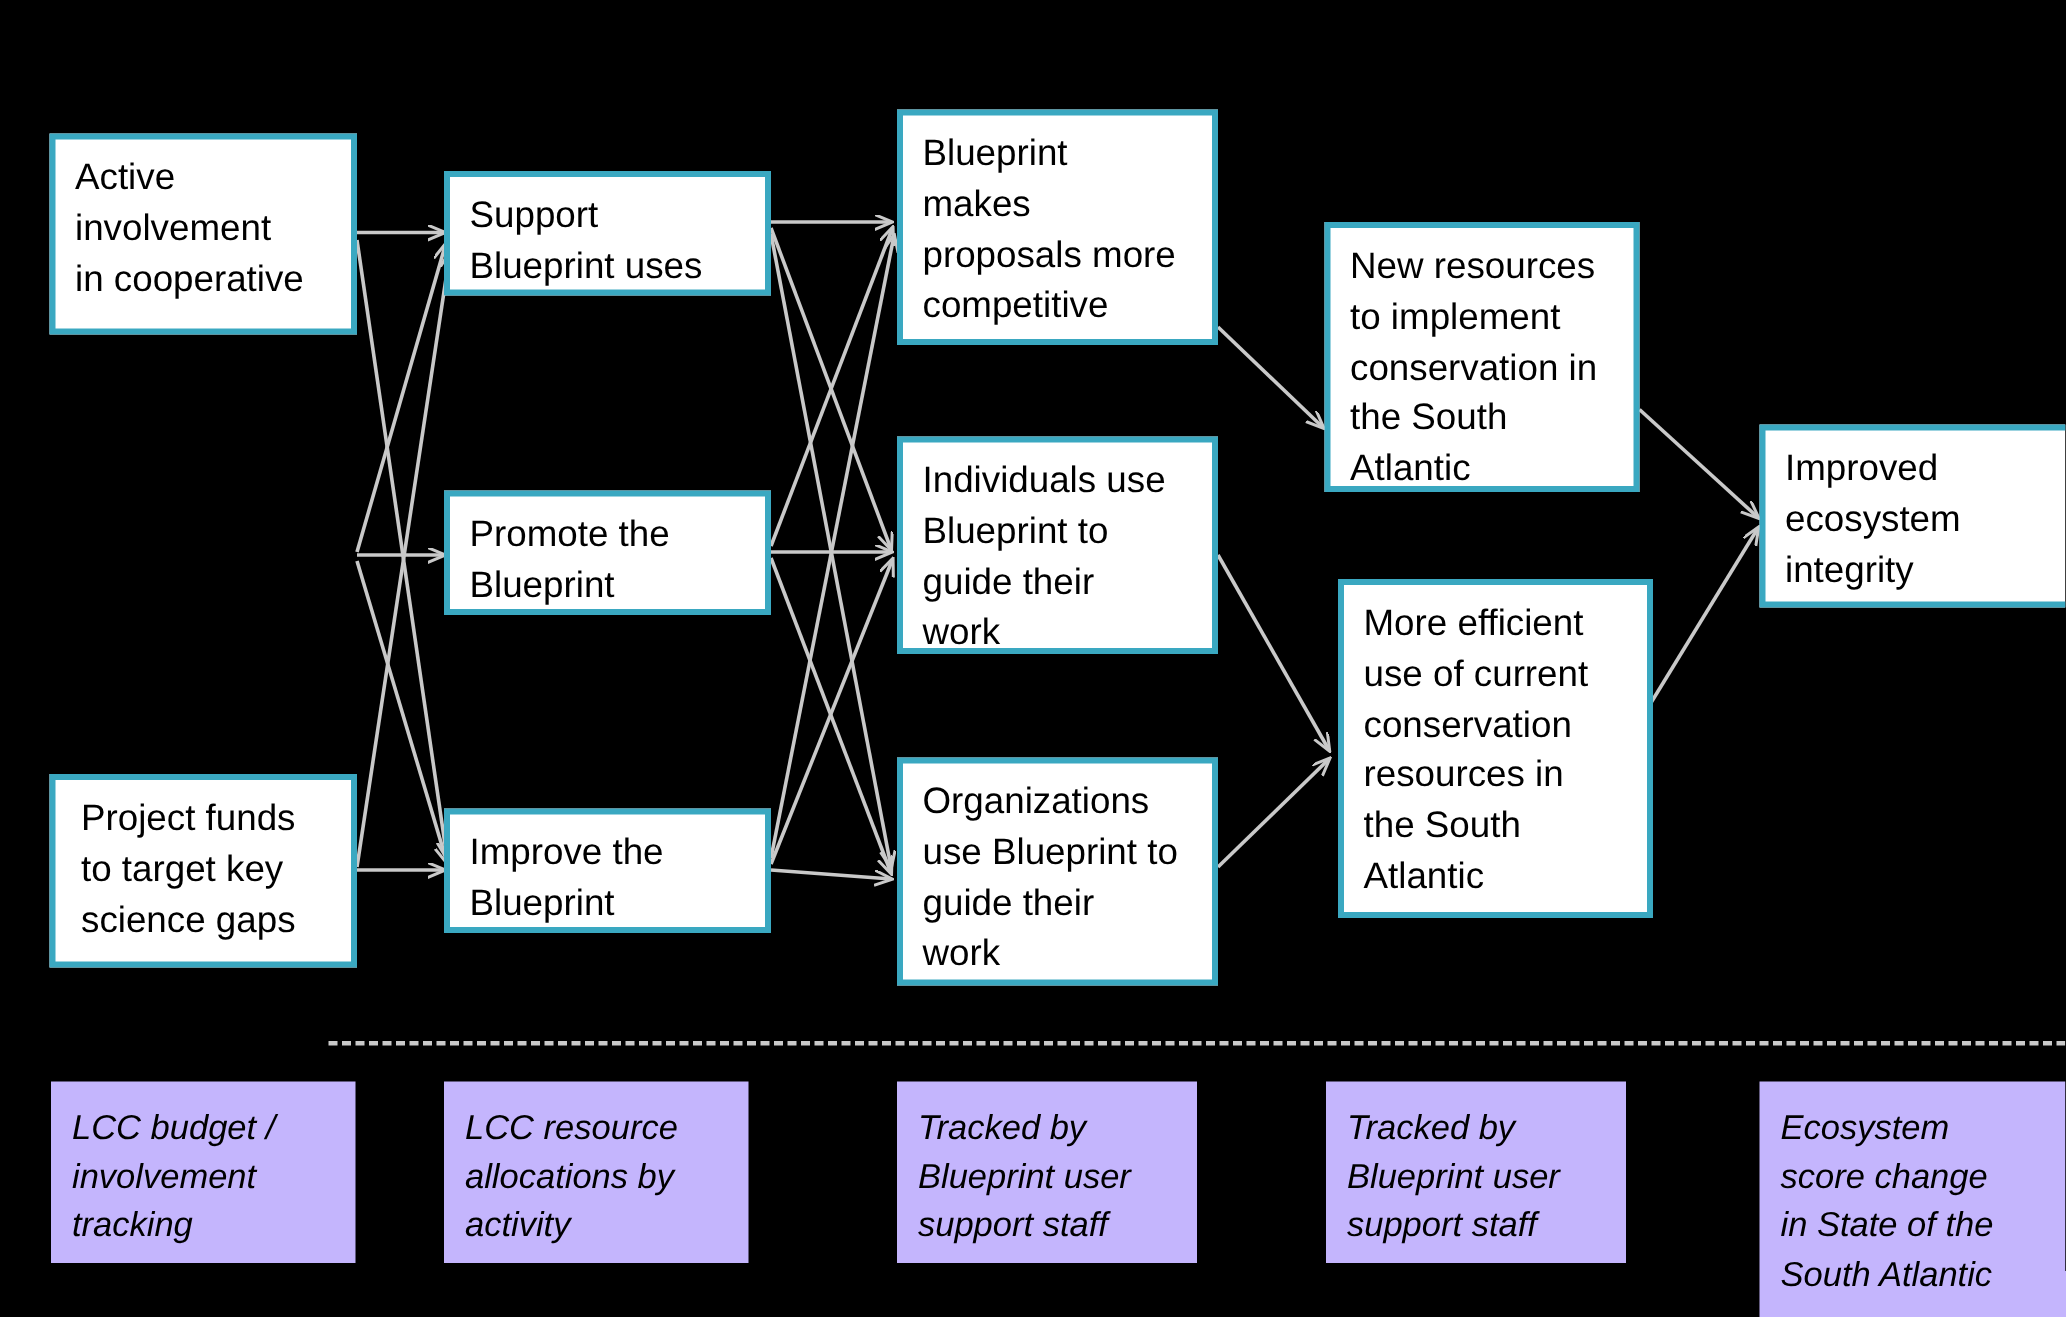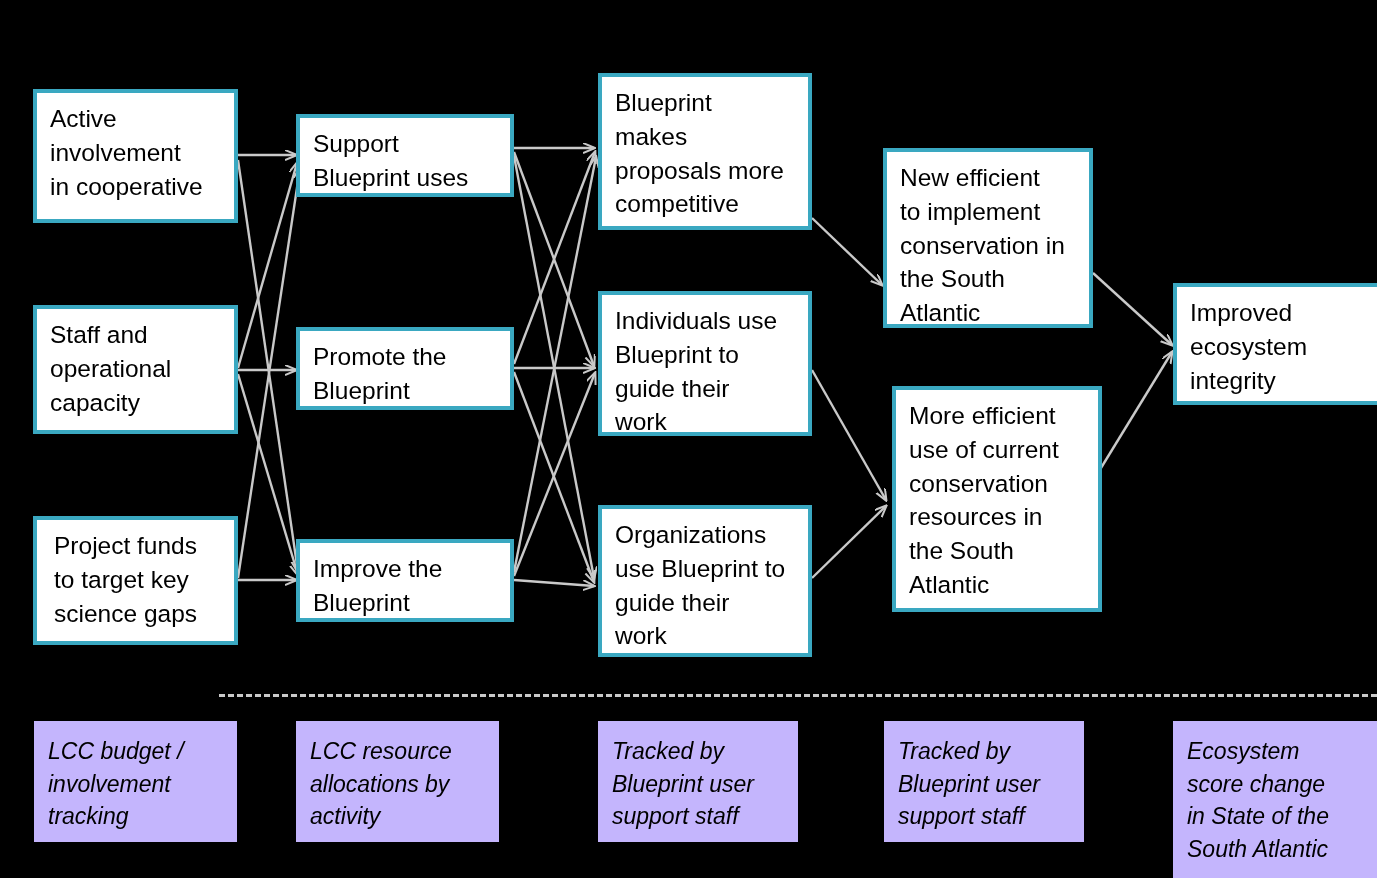--- a/index.html
+++ b/index.html
@@ -99,23 +99,20 @@
 
       <line x1="1093" y1="273" x2="1172" y2="345"></line>
       <line x1="1093" y1="481" x2="1172" y2="352"></line>
     </g>
   </svg>
 
   <div class="node" style="left:33px; top:89px; width:205px; height:134px;">Active
 involvement
 in cooperative</div>
 
-  <div class="node" style="left:33px; top:305px; width:205px; height:129px;">Staff and
-operational
-capacity</div>
 
   <div class="node" style="left:33px; top:516px; width:205px; height:129px;padding-left:17px;">Project funds
 to target key
 science gaps</div>
 
   <div class="node" style="left:296px; top:114px; width:218px; height:83px;">Support
 Blueprint uses</div>
 
   <div class="node" style="left:296px; top:327px; width:218px; height:83px;">Promote the
 Blueprint</div>
@@ -131,21 +128,21 @@
   <div class="node" style="left:598px; top:291px; width:214px; height:145px;">Individuals use
 Blueprint to
 guide their
 work</div>
 
   <div class="node" style="left:598px; top:505px; width:214px; height:152px;">Organizations
 use Blueprint to
 guide their
 work</div>
 
-  <div class="node" style="left:883px; top:148px; width:210px; height:180px;">New efficient
+  <div class="node" style="left:883px; top:148px; width:210px; height:180px;">New resources
 to implement
 conservation in
 the South
 Atlantic</div>
 
   <div class="node" style="left:892px; top:386px; width:210px; height:226px;">More efficient
 use of current
 conservation
 resources in
 the South

